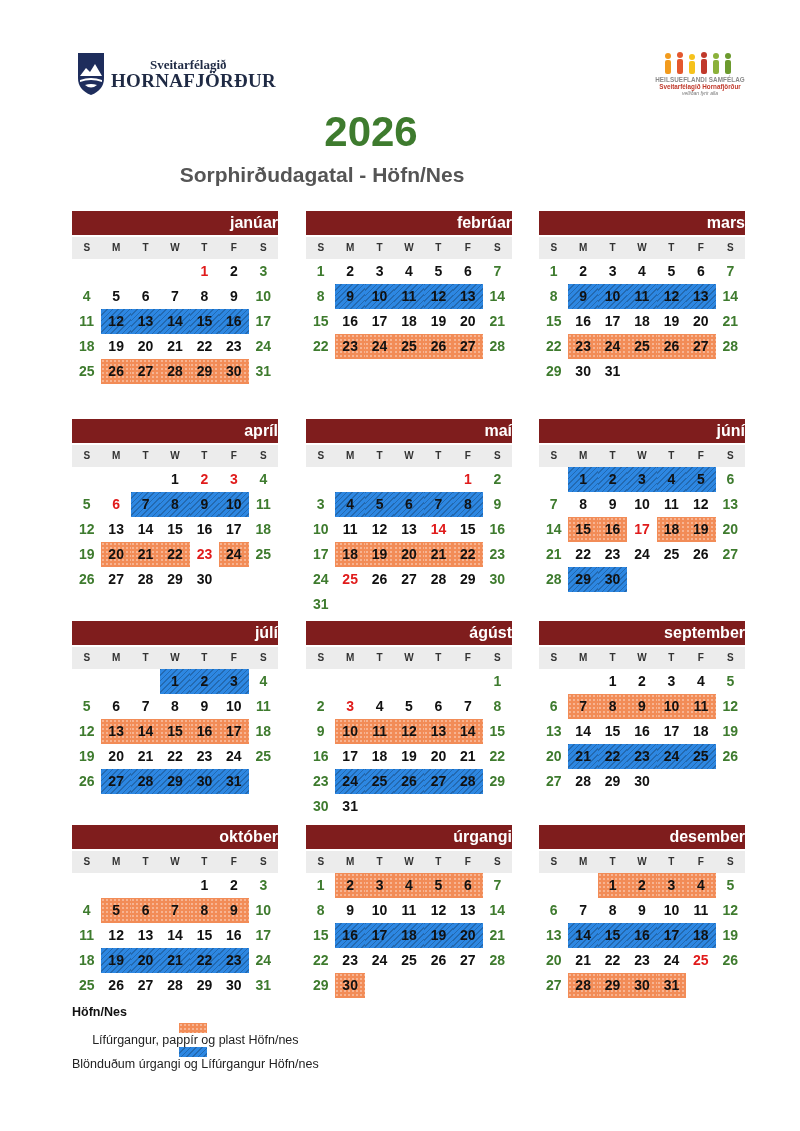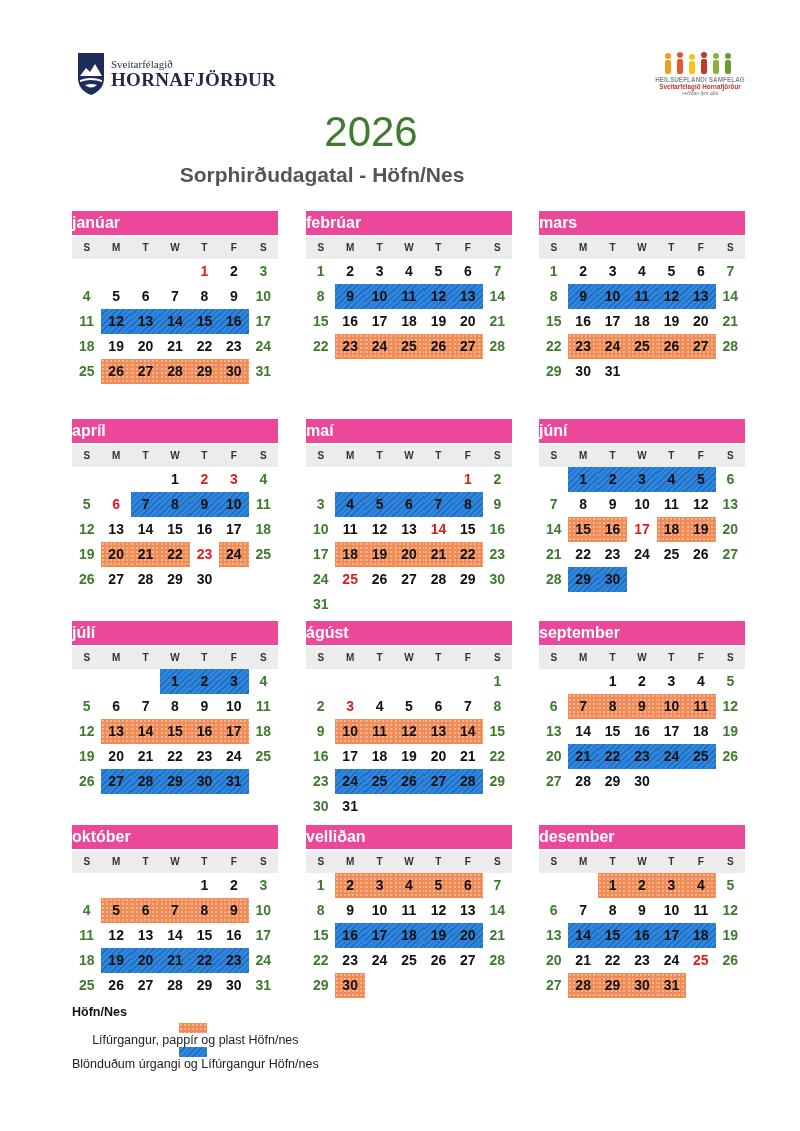--- a/index.html
+++ b/index.html
@@ -1,30 +1,30 @@
 <!DOCTYPE html>
 <html><head>
 <meta charset="utf-8">
 <style>
   html,body{margin:0;padding:0;background:#fff;}
   body{width:800px;height:1131px;position:relative;overflow:hidden;font-family:"Liberation Sans","DejaVu Sans",sans-serif;}
   .logo-left{position:absolute;left:77px;top:52px;display:flex;align-items:center;}
   .shield{width:28px;height:44px;position:relative;}
   .logo-text{margin-left:6px;font-family:"Liberation Serif","DejaVu Serif",serif;color:#1f2a44;line-height:1;}
-  .logo-text .l1{font-size:11px;font-weight:normal;}
+  .logo-text .l1{font-size:13px;font-weight:bold;margin-left:39px;}
   .logo-text .l2{font-size:19px;font-weight:bold;letter-spacing:0.3px;margin-top:0;}
   .logo-right{position:absolute;left:650px;top:50px;width:100px;text-align:center;}
   .people{height:26px;position:relative;}
   .logo-right .t1{font-size:6.3px;color:#8a8a8a;font-weight:bold;letter-spacing:0.1px;}
   .logo-right .t2{font-size:6.3px;color:#c0392b;font-weight:bold;}
   .logo-right .t3{font-size:5px;color:#777;font-style:italic;}
-  .year{position:absolute;left:0;width:742px;top:108px;text-align:center;font-size:42px;font-weight:normal;color:#3e7b2e;}
+  .year{position:absolute;left:0;width:742px;top:108px;text-align:center;font-size:42px;font-weight:bold;color:#3e7b2e;}
   .subtitle{position:absolute;left:0;width:644px;top:163px;text-align:center;font-size:21px;font-weight:bold;color:#555;}
   .month{position:absolute;width:206px;}
-  .mhead{height:24px;background:#ec4899;color:#fff;font-weight:bold;font-size:16px;text-align:left;line-height:24px;}
+  .mhead{height:24px;background:#7f1d1d;color:#fff;font-weight:bold;font-size:16px;text-align:right;line-height:24px;}
   .wd{display:flex;background:#ececec;height:22px;margin-top:2px;}
   .wd span{flex:1;text-align:center;font-size:10px;font-weight:bold;color:#333;line-height:22px;}
   .grid{display:grid;grid-template-columns:repeat(7,1fr);}
   .cell{height:25px;line-height:25px;text-align:center;font-size:14px;font-weight:bold;color:#111;}
   .cell.we{color:#3e7b2e;}
   .cell.hol{color:#e01b1b;}
   .cell.blue{background-color:#2d87e2;background-image:repeating-linear-gradient(135deg,rgba(0,0,0,0.22) 0 1px,transparent 1px 4px);color:#111;}
   .cell.orange{background-color:#f28c57;background-image:radial-gradient(rgba(255,255,255,0.35) 0.8px,transparent 1.1px);background-size:4px 4px;color:#111;}
   .legend{position:absolute;left:72px;top:1005px;}
   .legend .lt{font-size:12.5px;font-weight:bold;color:#111;margin-bottom:4px;}
@@ -544,21 +544,21 @@
         <div class="cell we">25</div>
         <div class="cell">26</div>
         <div class="cell">27</div>
         <div class="cell">28</div>
         <div class="cell">29</div>
         <div class="cell">30</div>
         <div class="cell we">31</div>
       </div>
     </div>
     <div class="month" style="left: 306px; top: 825px;">
-      <div class="mhead">velliðan</div>
+      <div class="mhead">úrgangi</div>
       <div class="wd">
         <span>S</span>
         <span>M</span>
         <span>T</span>
         <span>W</span>
         <span>T</span>
         <span>F</span>
         <span>S</span>
       </div>
       <div class="grid">

